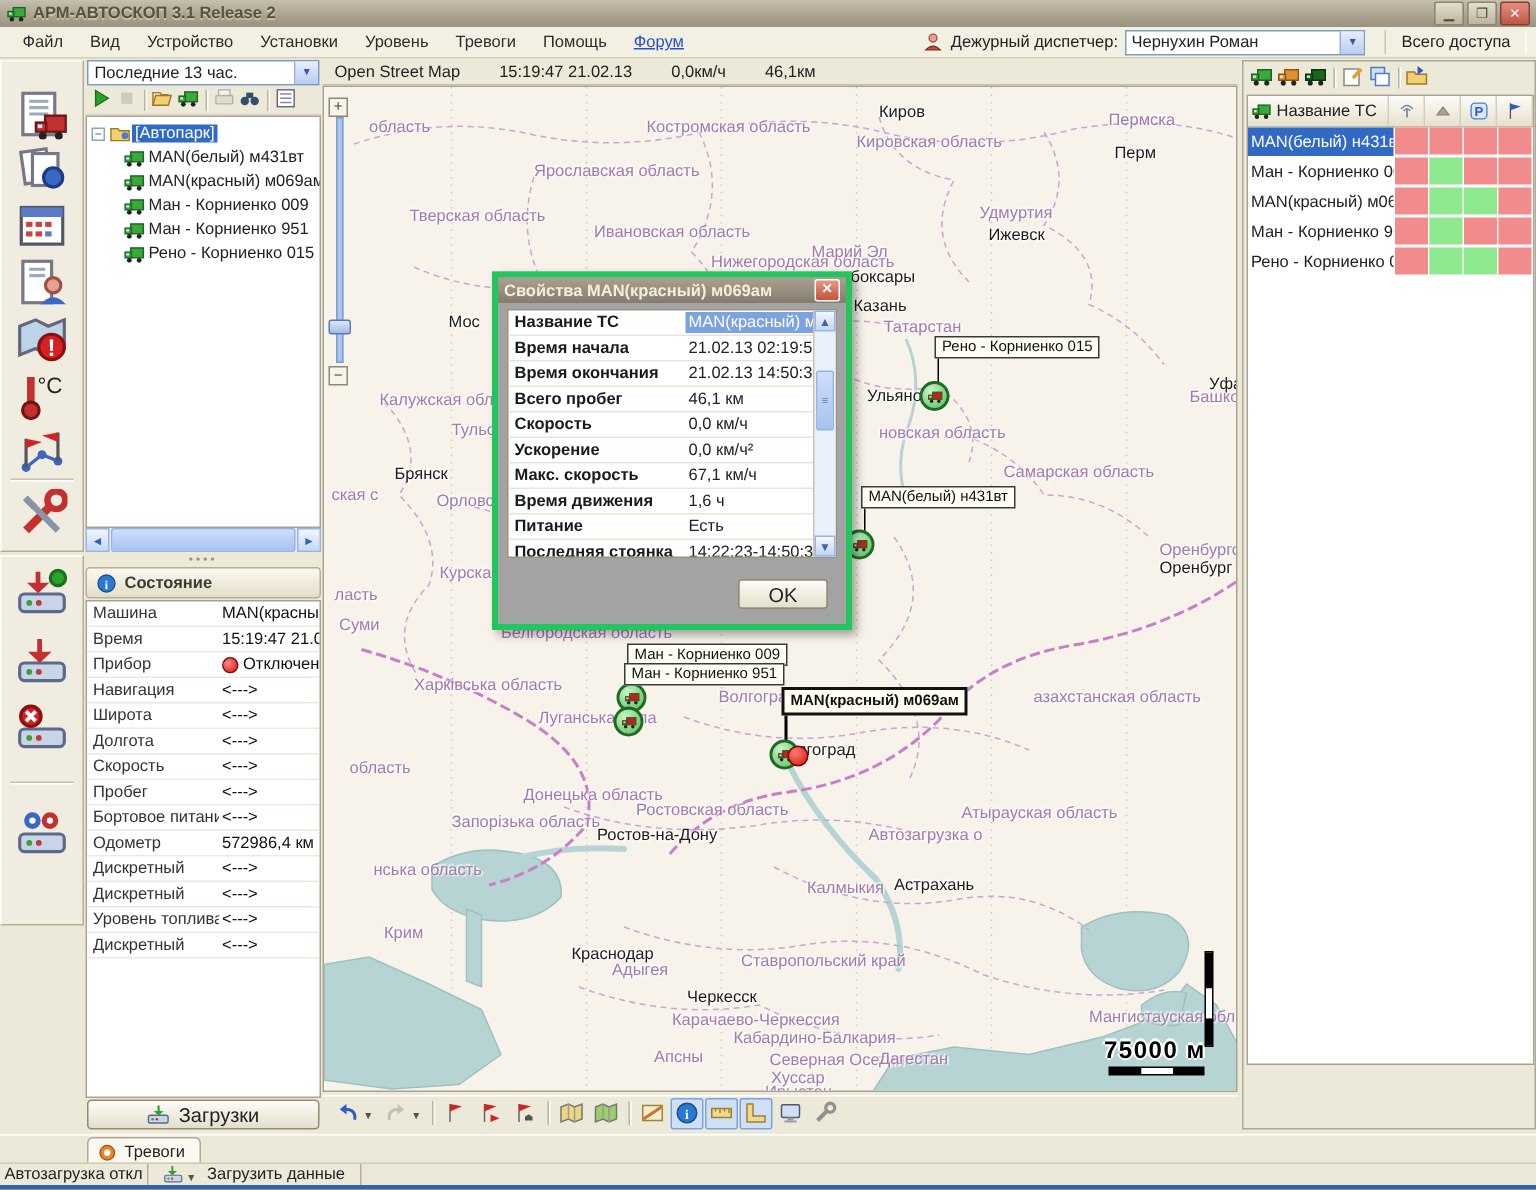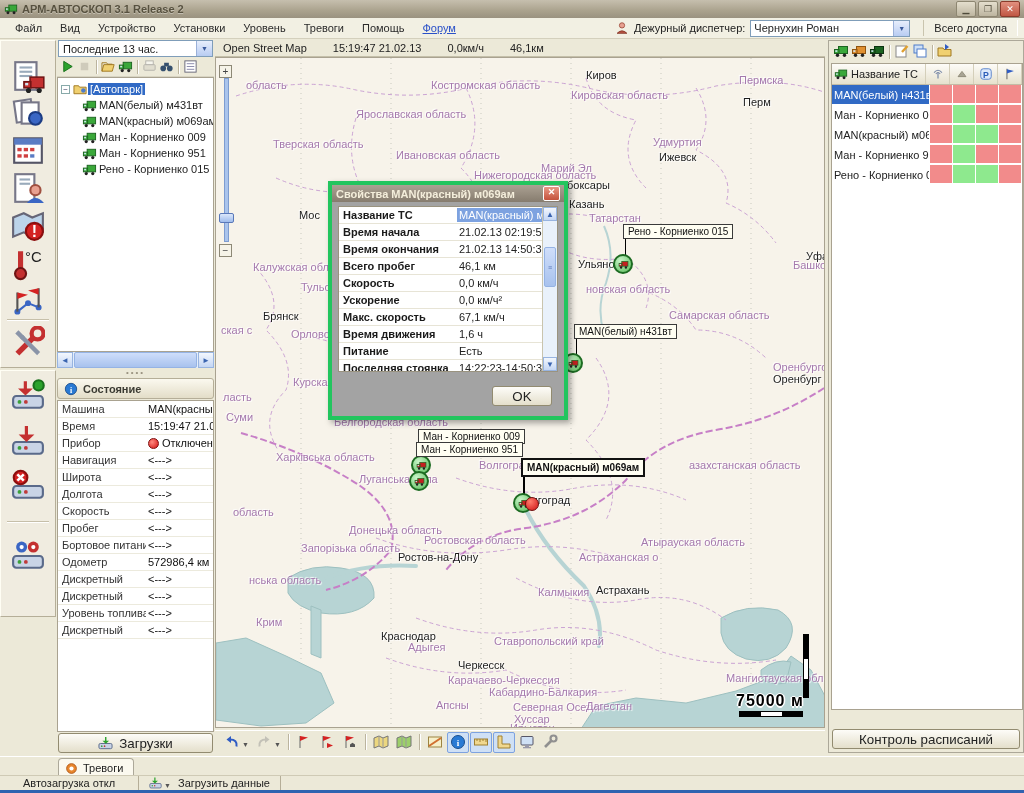--- a/index.html
+++ b/index.html
@@ -132,21 +132,21 @@
   .vt-name.sel{background:#316ac5;color:#fff;}
   .vt-cell{width:23px;border-right:1px solid #fff;box-sizing:border-box;border-bottom:1px solid #fff;}
   #schedule-btn{position:absolute;left:3px;bottom:3px;width:188px;height:20px;}
 
   
   #alarm-row{left:0;top:756px;width:1024px;height:19px;background:#ece9d8;border-top:1px solid #fff;}
   #alarm-tab{position:absolute;left:58px;top:1px;height:18px;padding:0 10px 0 6px;background:#fbf9ef;
     border:1px solid #aca899;border-bottom:none;border-radius:4px 4px 0 0;display:flex;align-items:center;gap:5px;}
   #statusbar{left:0;top:775px;width:1024px;height:15px;background:#ece9d8;border-top:1px solid #cfcab5;
     display:flex;align-items:center;box-sizing:border-box;}
-  #sb-autoload{padding:0 23px;border-right:1px solid #b5ae98;height:100%;display:flex;align-items:center;}
+  #sb-autoload{padding:0 3px;border-right:1px solid #b5ae98;height:100%;display:flex;align-items:center;}
   #sb-load{display:flex;align-items:center;gap:4px;padding:0 10px;height:100%;border-right:1px solid #b5ae98;}
   #bottom-line{left:0;top:790px;width:1024px;height:3px;background:#2f63b0;}
 
   
   #dialog{left:328px;top:181px;width:232px;height:231px;background:#a3a3a3;border:4px solid #22c55e;
     box-shadow:3px 3px 6px rgba(0,0,0,.35);z-index:50;}
   #dialog-title{height:17px;background:linear-gradient(180deg,#aba193,#867c6e);display:flex;align-items:center;
     padding:0 4px;color:#f4eedb;font-weight:bold;}
   #dialog-title .t{flex:1;white-space:nowrap;overflow:hidden;}
   #dialog-close{width:15px;height:13px;background:linear-gradient(180deg,#e89784,#c4523c);border:1px solid #fff;
@@ -659,21 +659,21 @@
       <div class="m-region" style="left: 10px; top: 353px;">Суми</div>
       <div class="m-region" style="left: 118px; top: 358px;">Белгородская область</div>
       <div class="m-region" style="left: 60px; top: 393px;">Харківська область</div>
       <div class="m-region" style="left: 263px; top: 401px;">Волгоградская область</div>
       <div class="m-region" style="left: 143px; top: 415px;">Луганська обла</div>
       <div class="m-region" style="left: 17px; top: 448px;">область</div>
       <div class="m-region" style="left: 133px; top: 466px;">Донецька область</div>
       <div class="m-region" style="left: 85px; top: 484px;">Запорізька область</div>
       <div class="m-region" style="left: 33px; top: 516px;">нська область</div>
       <div class="m-region" style="left: 208px; top: 476px;">Ростовская область</div>
-      <div class="m-region" style="left: 363px; top: 493px;">Астраханская о</div>
+      <div class="m-region" style="left: 363px; top: 493px;">Автозагрузка о</div>
       <div class="m-region" style="left: 322px; top: 528px;">Калмыкия</div>
       <div class="m-region" style="left: 40px; top: 558px;">Крим</div>
       <div class="m-region" style="left: 192px; top: 583px;">Адыгея</div>
       <div class="m-region" style="left: 278px; top: 577px;">Ставропольский край</div>
       <div class="m-region" style="left: 232px; top: 616px;">Карачаево-Черкессия</div>
       <div class="m-region" style="left: 273px; top: 628px;">Кабардино-Балкария</div>
       <div class="m-region" style="left: 297px; top: 643px;">Северная Осетия</div>
       <div class="m-region" style="left: 370px; top: 642px;">Дагестан</div>
       <div class="m-region" style="left: 298px; top: 655px;">Хуссар</div>
       <div class="m-region" style="left: 294px; top: 664px;">Ирыстон</div>
@@ -1010,23 +1010,20 @@
           </div>
           <div class="vt-row">
             <div class="vt-name">Рено - Корниенко 015</div>
             <div class="vt-cell" style="background: rgb(242, 139, 139);"></div>
             <div class="vt-cell" style="background: rgb(142, 233, 142);"></div>
             <div class="vt-cell" style="background: rgb(142, 233, 142);"></div>
             <div class="vt-cell" style="background: rgb(242, 139, 139);"></div>
           </div>
         </div>
     </div>
-    <button id="schedule-btn" class="xp-btn">
-      <span>Контроль расписаний</span>
-    </button>
   </div>
 
   <div id="alarm-row" class="abs">
     <div id="alarm-tab">
       <span class="icon" id="alarm-ic">
           <span class="icon" style="height: 13px; width: 13px;">
             <svg viewBox="0 0 16 16" width="13" height="13">
               <circle cx="8" cy="8" r="6" fill="#e8862c" stroke="#a84e0e"></circle>
               <circle cx="8" cy="8" r="2.6" fill="#fff"></circle>
             </svg>

